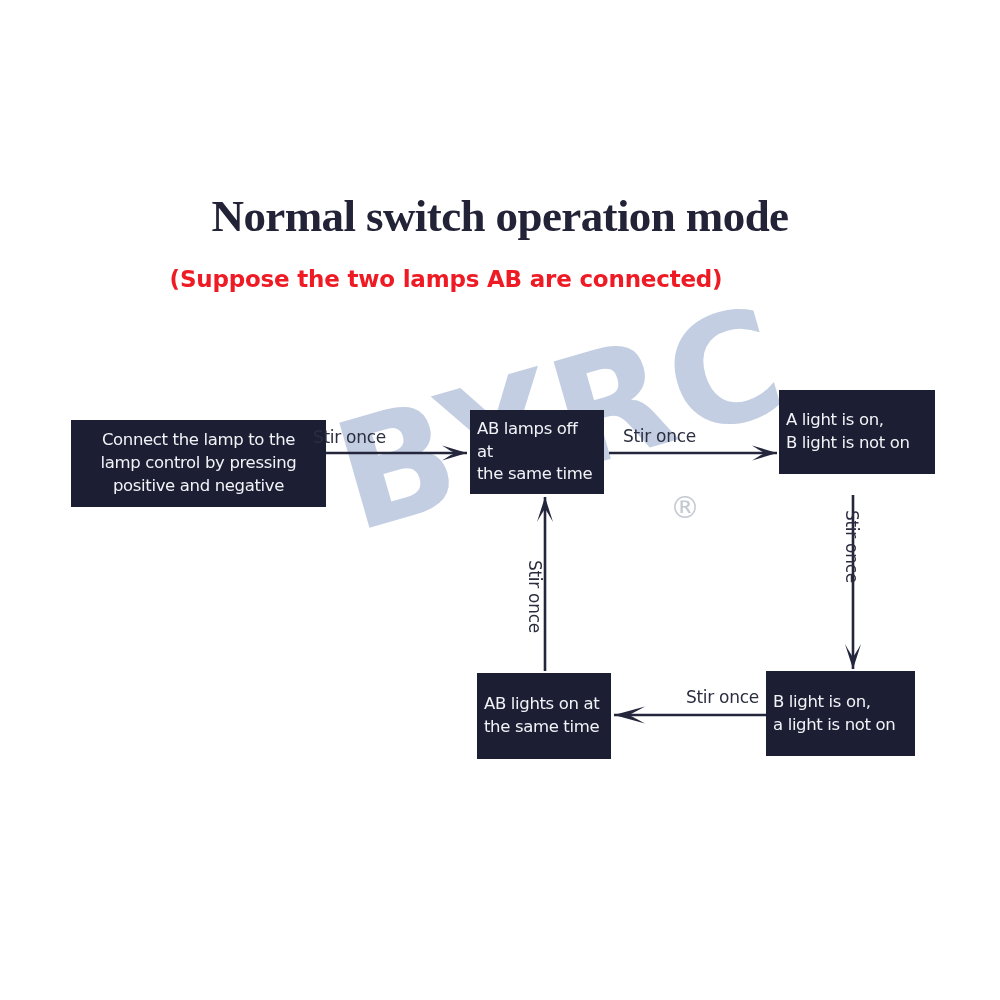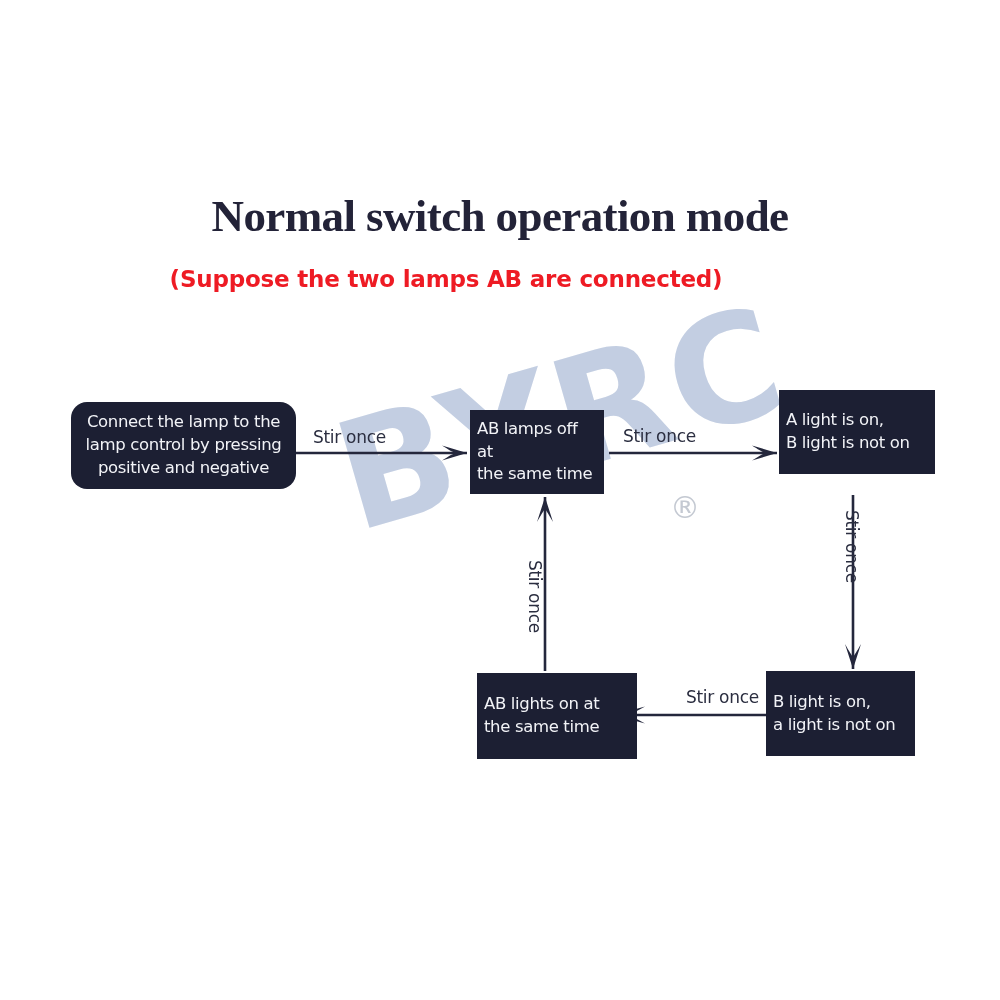--- a/index.html
+++ b/index.html
@@ -96,25 +96,25 @@
     justify-content: center;
     box-sizing: border-box;
     font-family: "DejaVu Sans", sans-serif;
     font-size: 16.5px;
     line-height: 1.38;
     letter-spacing: -0.35px;
     text-align: center;
     padding: 2px 7px;
     white-space: pre-line;
   }
-  #node-connect { left: 71px;  top: 402px; width: 225px; height: 87px; text-align: center; border-radius: 16px; }
+  #node-connect { left: 71px;  top: 420px; width: 255px; height: 87px; text-align: center; }
   #node-ab-off  { left: 470px; top: 410px; width: 134px; height: 84px; text-align: left; justify-content: flex-start; }
   #node-a-on    { left: 779px; top: 390px; width: 156px; height: 84px; text-align: left; justify-content: flex-start; }
   #node-b-on    { left: 766px; top: 671px; width: 149px; height: 85px; text-align: left; justify-content: flex-start; }
-  #node-ab-on   { left: 477px; top: 673px; width: 160px; height: 86px; text-align: left; justify-content: flex-start; }
+  #node-ab-on   { left: 477px; top: 673px; width: 134px; height: 86px; text-align: left; justify-content: flex-start; }
 
   
   .edge-label {
     position: absolute;
     font-family: "DejaVu Sans", sans-serif;
     font-size: 17px;
     letter-spacing: -0.3px;
     color: #2b2e40;
     white-space: nowrap;
   }

